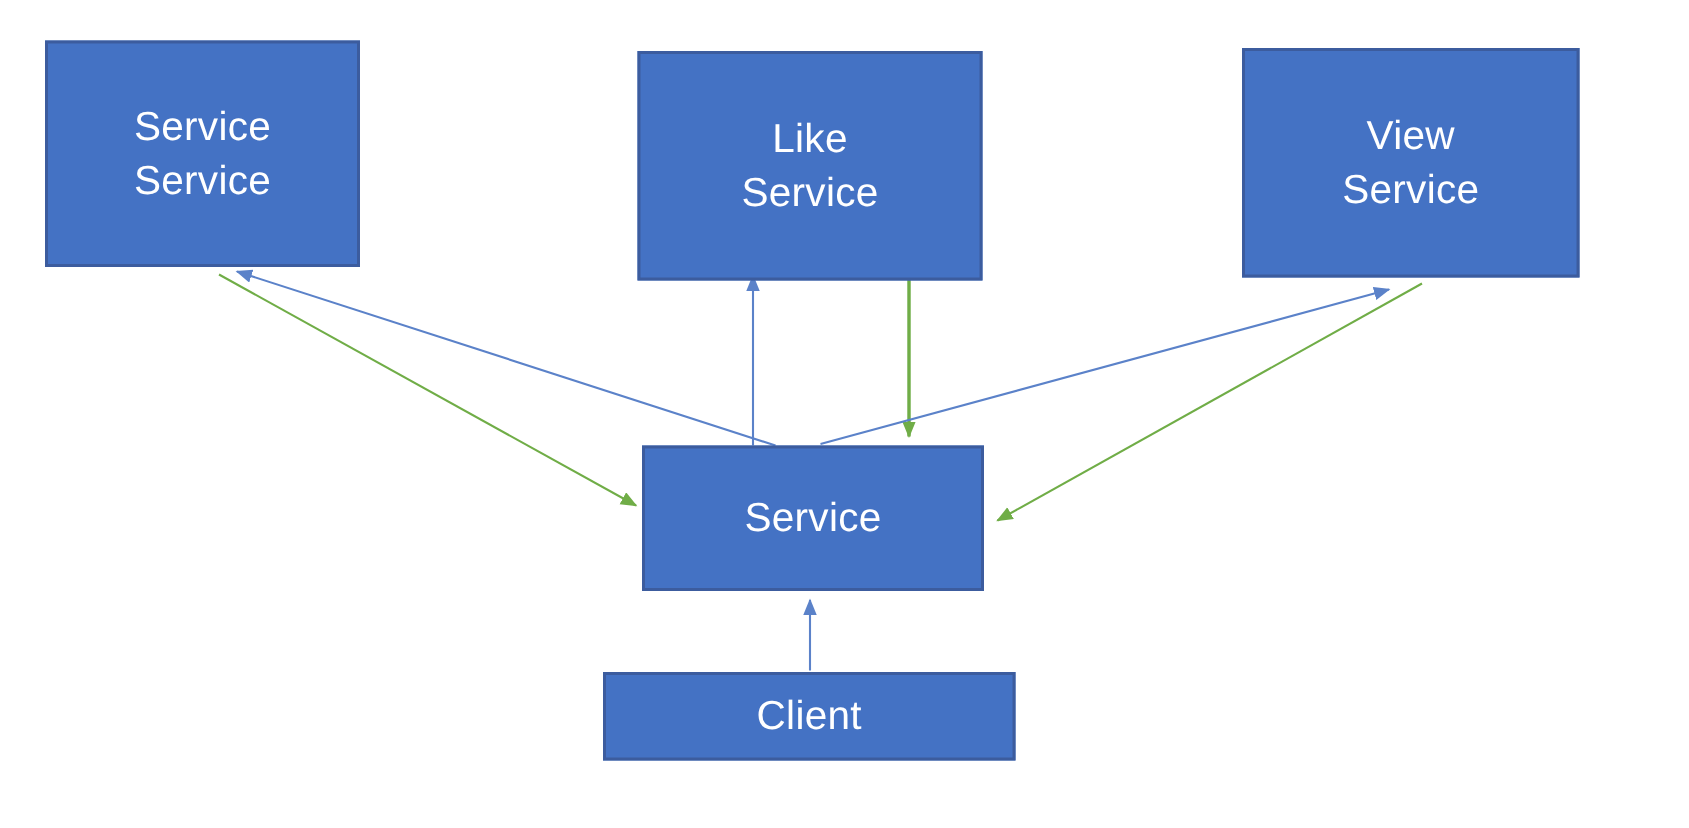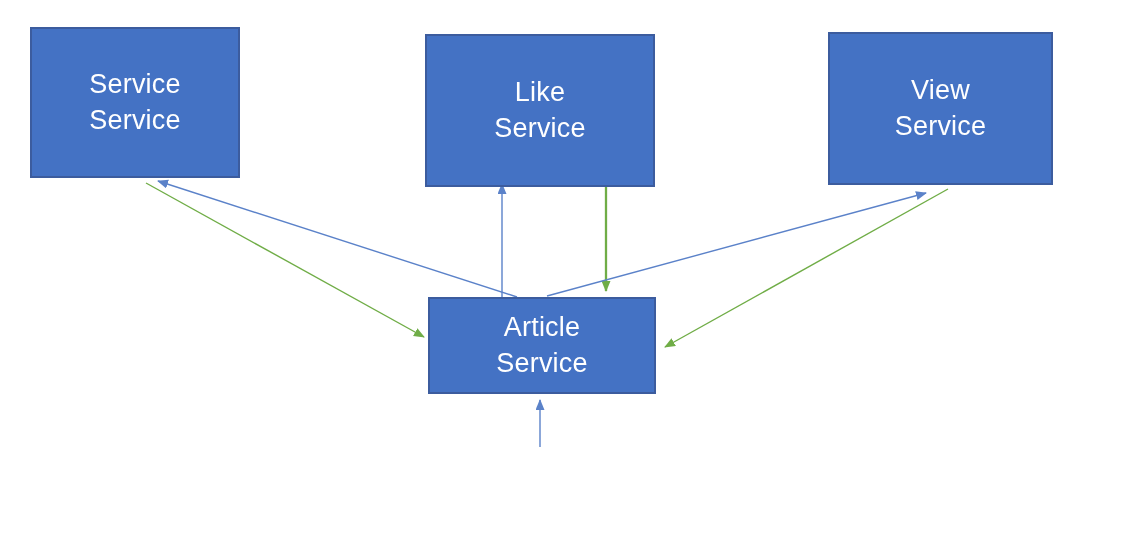--- a/index.html
+++ b/index.html
@@ -87,18 +87,20 @@
     <span>Like</span>
     <span>Service</span>
   </div>
 
   <div class="node" id="node-view-service">
     <span>View</span>
     <span>Service</span>
   </div>
 
   <div class="node" id="node-article-service">
-    <span>Article</span>
     <span>Service</span>
   </div>
 
+  <div class="node" id="node-client">
+    <span>Client</span>
+  </div>
 
 </div>
 
 </body></html>

